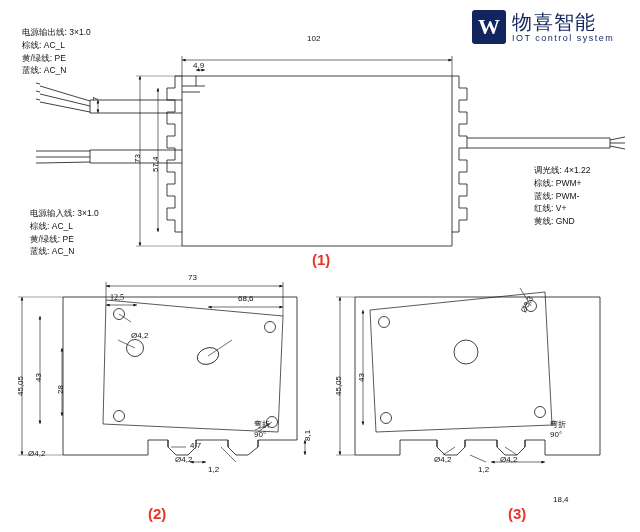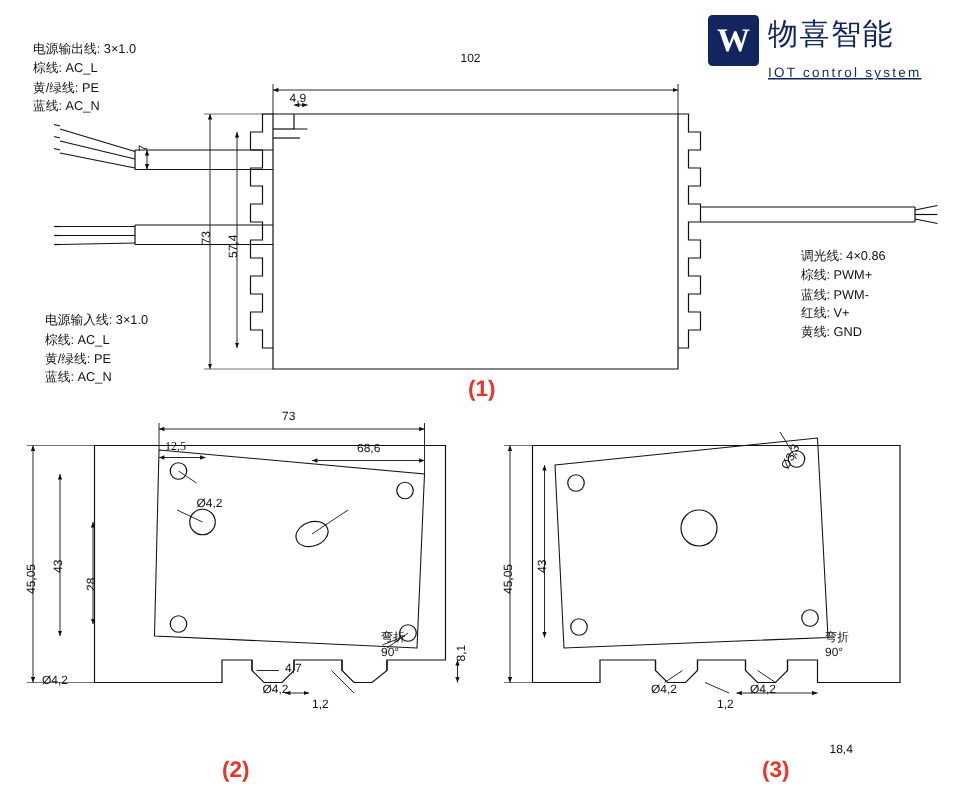--- a/index.html
+++ b/index.html
@@ -22,21 +22,21 @@
     position:absolute;left:4px;top:4px;width:34px;height:34px;
     background:#12255e;border-radius:3px;
     display:flex;align-items:center;justify-content:center;
   }
   .logo-mark span{color:#fff;font-size:22px;font-weight:bold;font-family:"Liberation Serif",serif;}
   .logo-title{
     position:absolute;left:44px;top:3px;font-size:20px;font-weight:normal;color:#12255e;
     letter-spacing:1px;
   }
   .logo-sub{
-    position:absolute;left:44px;top:37px;font-size:9px;color:#12255e;letter-spacing:1.5px;text-decoration:underline;
+    position:absolute;left:44px;top:27px;font-size:9px;color:#12255e;letter-spacing:1.5px;
   }
 </style>
 </head>
 <body>
 
 <svg class="canvas" viewBox="0 0 640 532">
   <defs>
     <marker id="arr" markerWidth="7" markerHeight="7" refX="6" refY="2.4" orient="auto">
       <path d="M0,0 L6,2.4 L0,4.8 z" fill="#111"></path>
     </marker>
@@ -192,21 +192,21 @@
 </div>
 
 <div class="lbl-cn" style="left:22px;top:14px;margin-top:12px;">电源输出线: 3×1.0
 棕线: AC_L
 黄/绿线: PE
 蓝线: AC_N</div>
 <div class="lbl-cn" style="left:30px;top:184px;margin-top:23px;">电源输入线: 3×1.0
 棕线: AC_L
 黄/绿线: PE
 蓝线: AC_N</div>
-<div class="lbl-cn" style="left:534px;top:164px;">调光线: 4×0.86
+<div class="lbl-cn" style="left:534px;top:164px;">调光线: 4×1.22
 棕线: PWM+
 蓝线: PWM-
 红线: V+
 黄线: GND</div>
 
 <div class="lbl" style="left:307px;top:34px;text-align:center;">102</div>
 <div class="lbl" style="left:193px;top:61px;">4,9</div>
 <div class="lbl" style="left:91px;top:101px;transform:rotate(-90deg);transform-origin:left top;">7</div>
 <div class="lbl" style="left:133px;top:163px;transform:rotate(-90deg);transform-origin:left top;">73</div>
 <div class="lbl" style="left:151px;top:172px;transform:rotate(-90deg);transform-origin:left top;">57,4</div>

